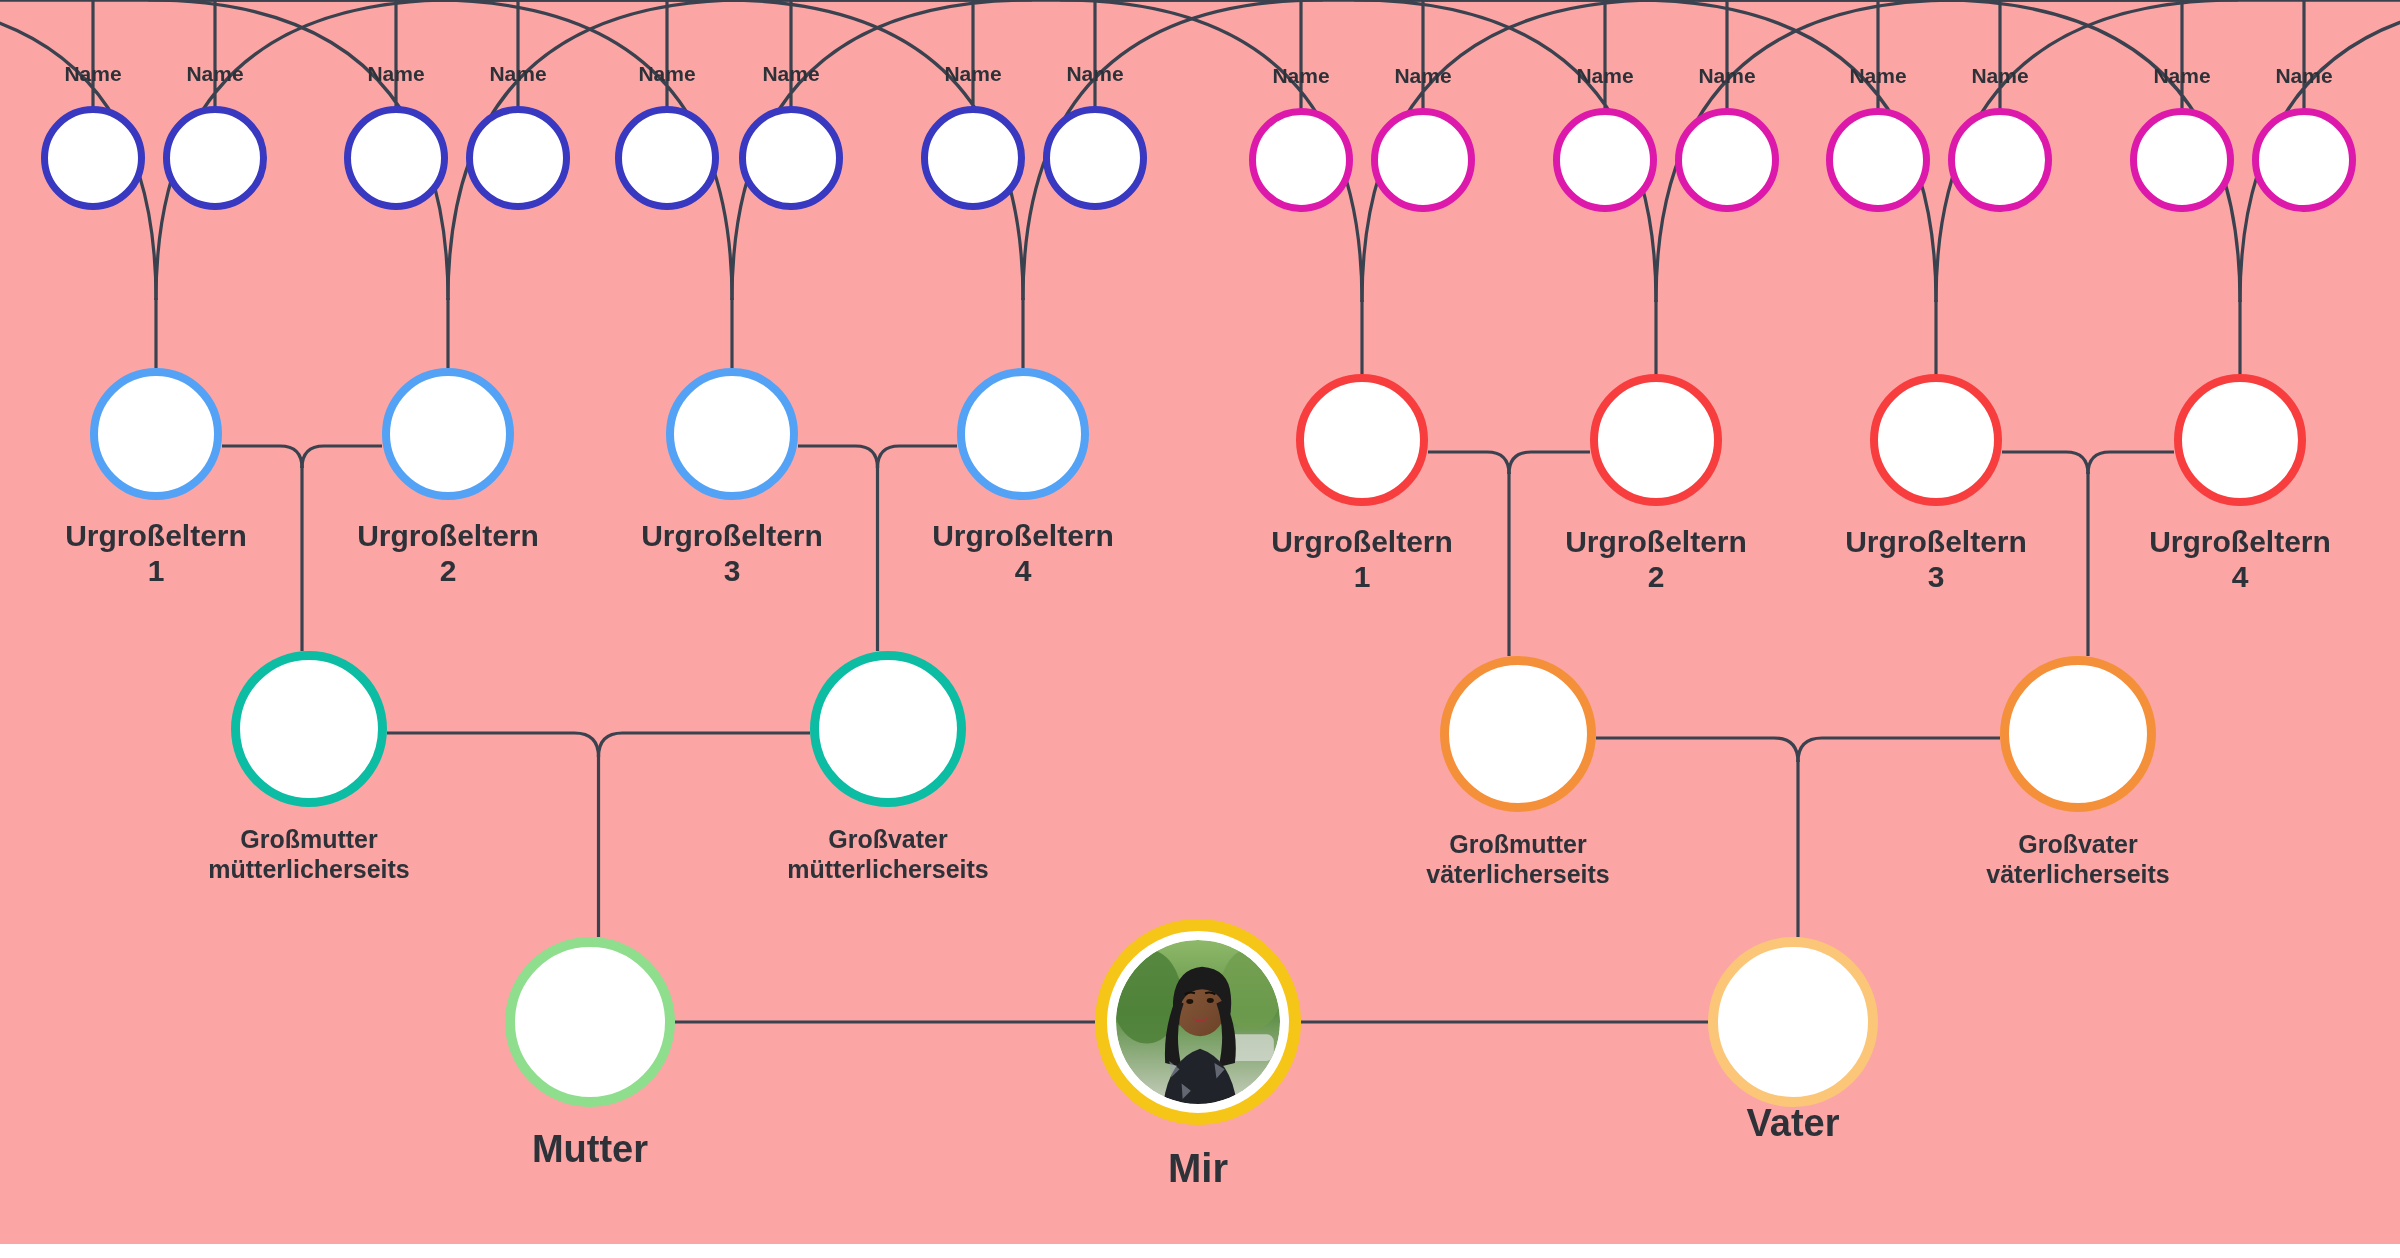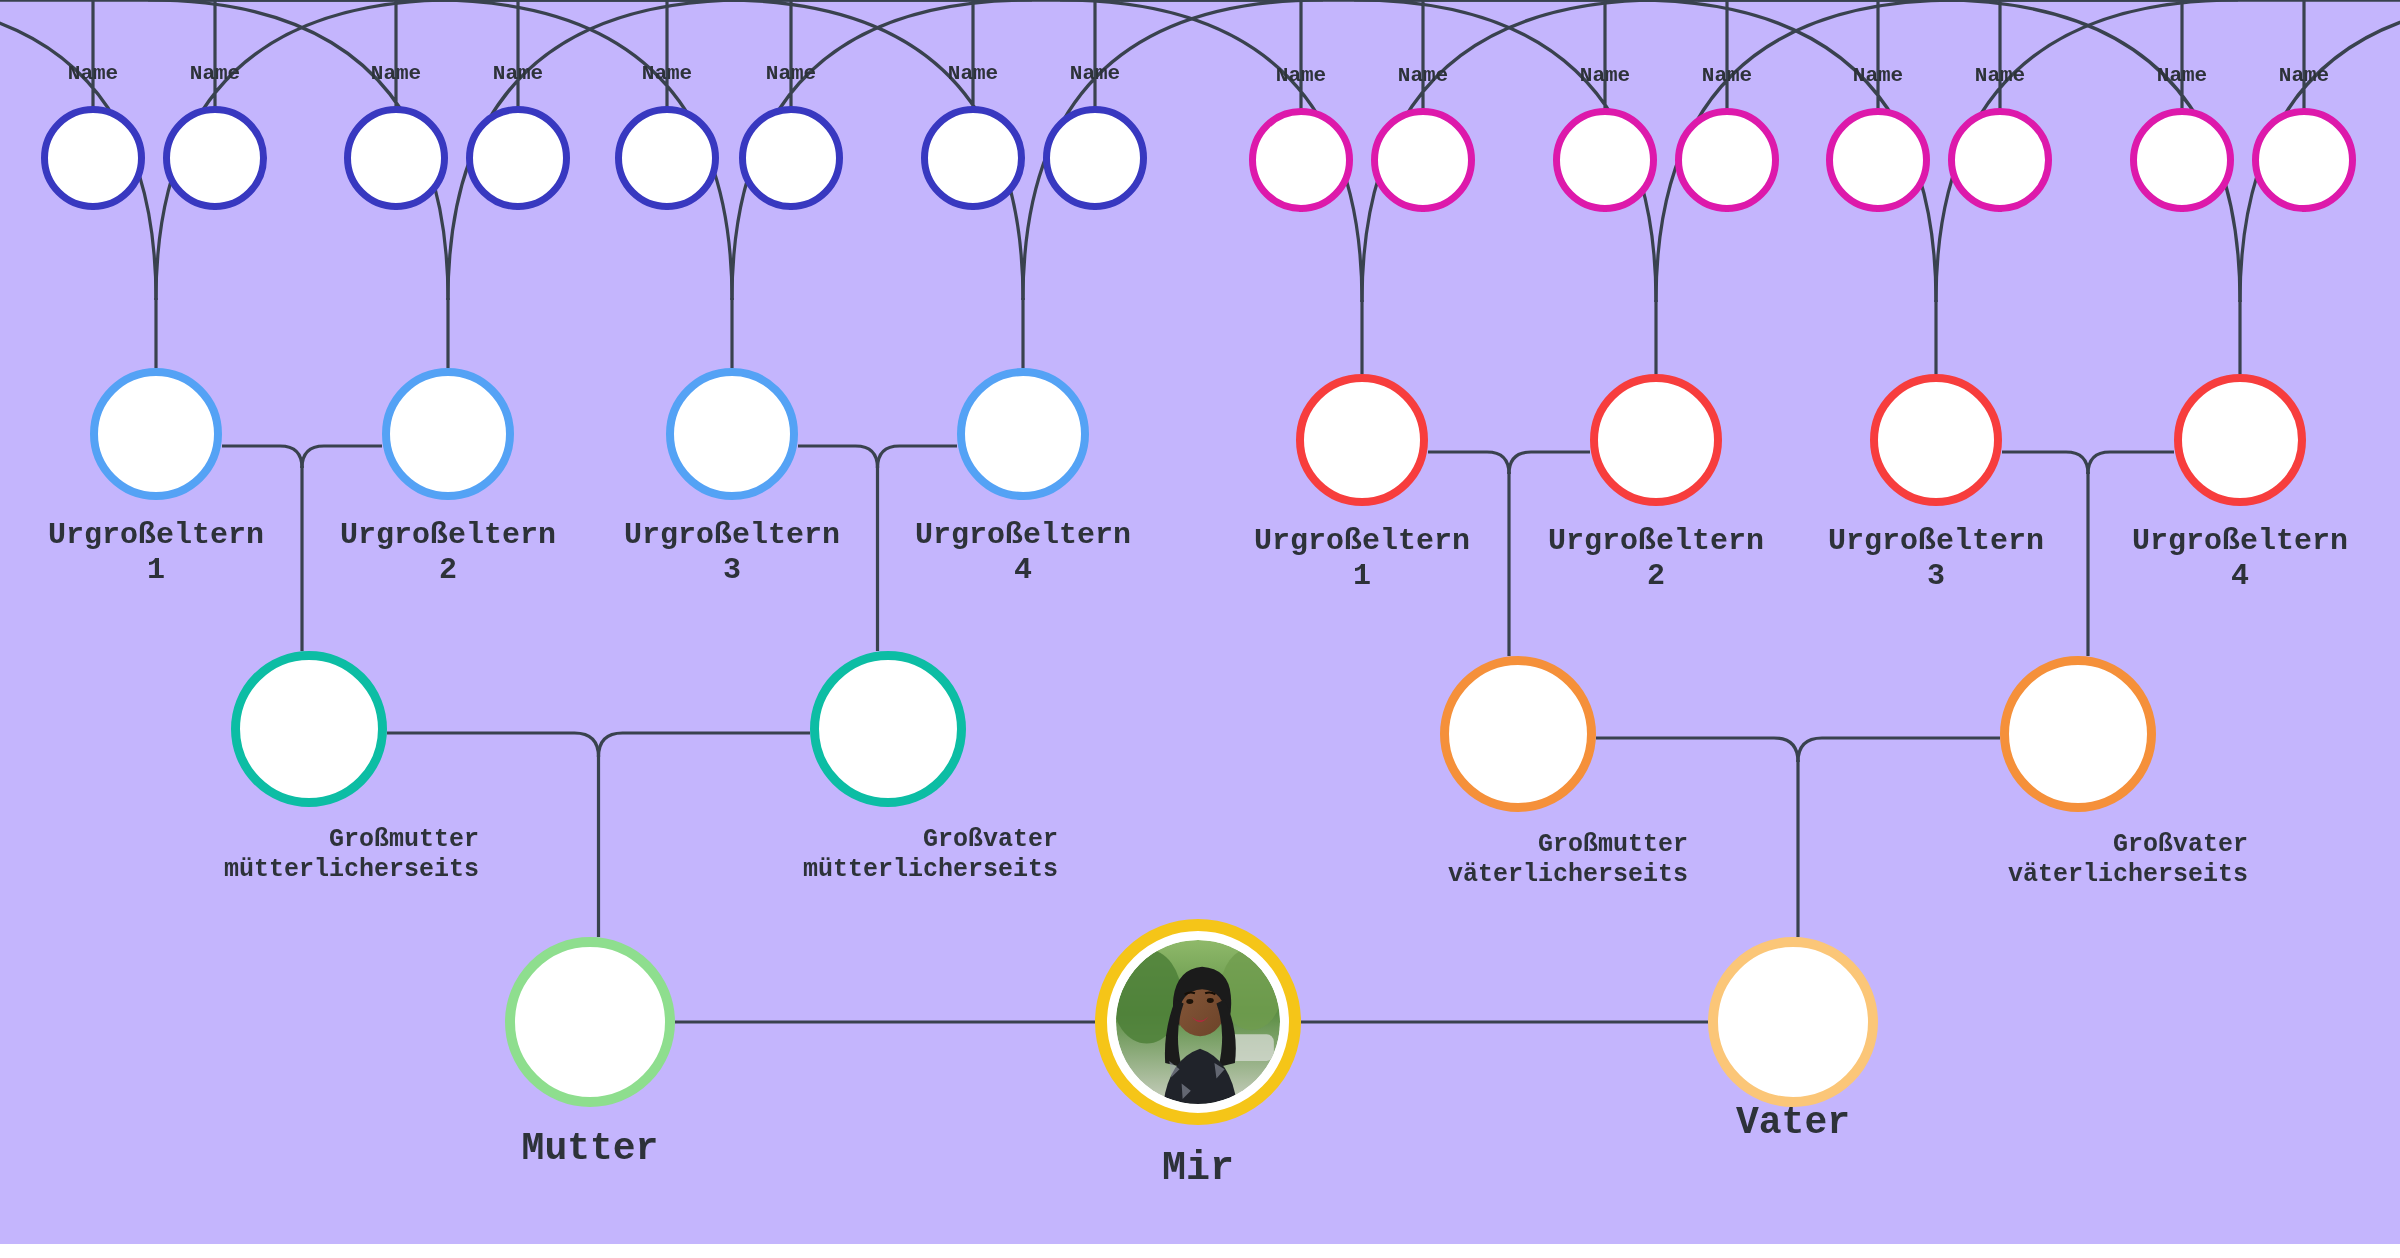--- a/index.html
+++ b/index.html
@@ -6,43 +6,42 @@
   html,body{margin:0;padding:0;}
   body{
     width:2400px;height:1258px;
     background:#ffffff;
     font-family:"Liberation Sans","DejaVu Sans",sans-serif;
     overflow:hidden;
   }
   #tree-canvas{
     position:relative;
     width:2400px;height:1244px;
-    background:#c4b5fd;
+    background:#fca5a5;
     overflow:hidden;
-    font-family:Liberation Mono, monospace;
   }
   svg.links{position:absolute;left:0;top:0;width:2400px;height:1244px;}
   .node{
     position:absolute;
     border-radius:50%;
     background:#ffffff;
     box-sizing:border-box;
   }
   .node-label{
     position:absolute;
     text-align:center;
     color:#2d3239;
     font-weight:bold;
     line-height:1.18;
     white-space:pre-line;
     pointer-events:none;
   }
   .lbl-name{font-size:21px;}
   .lbl-gg{font-size:30px;}
-  .lbl-gp{font-size:25px;text-align:right;}
+  .lbl-gp{font-size:25px;}
   .lbl-parent{font-size:38px;}
   .lbl-me{font-size:40px;}
   .photo{
     position:absolute;
     border-radius:50%;
     overflow:hidden;
   }
   .photo svg{display:block;}
 </style>
 </head>

